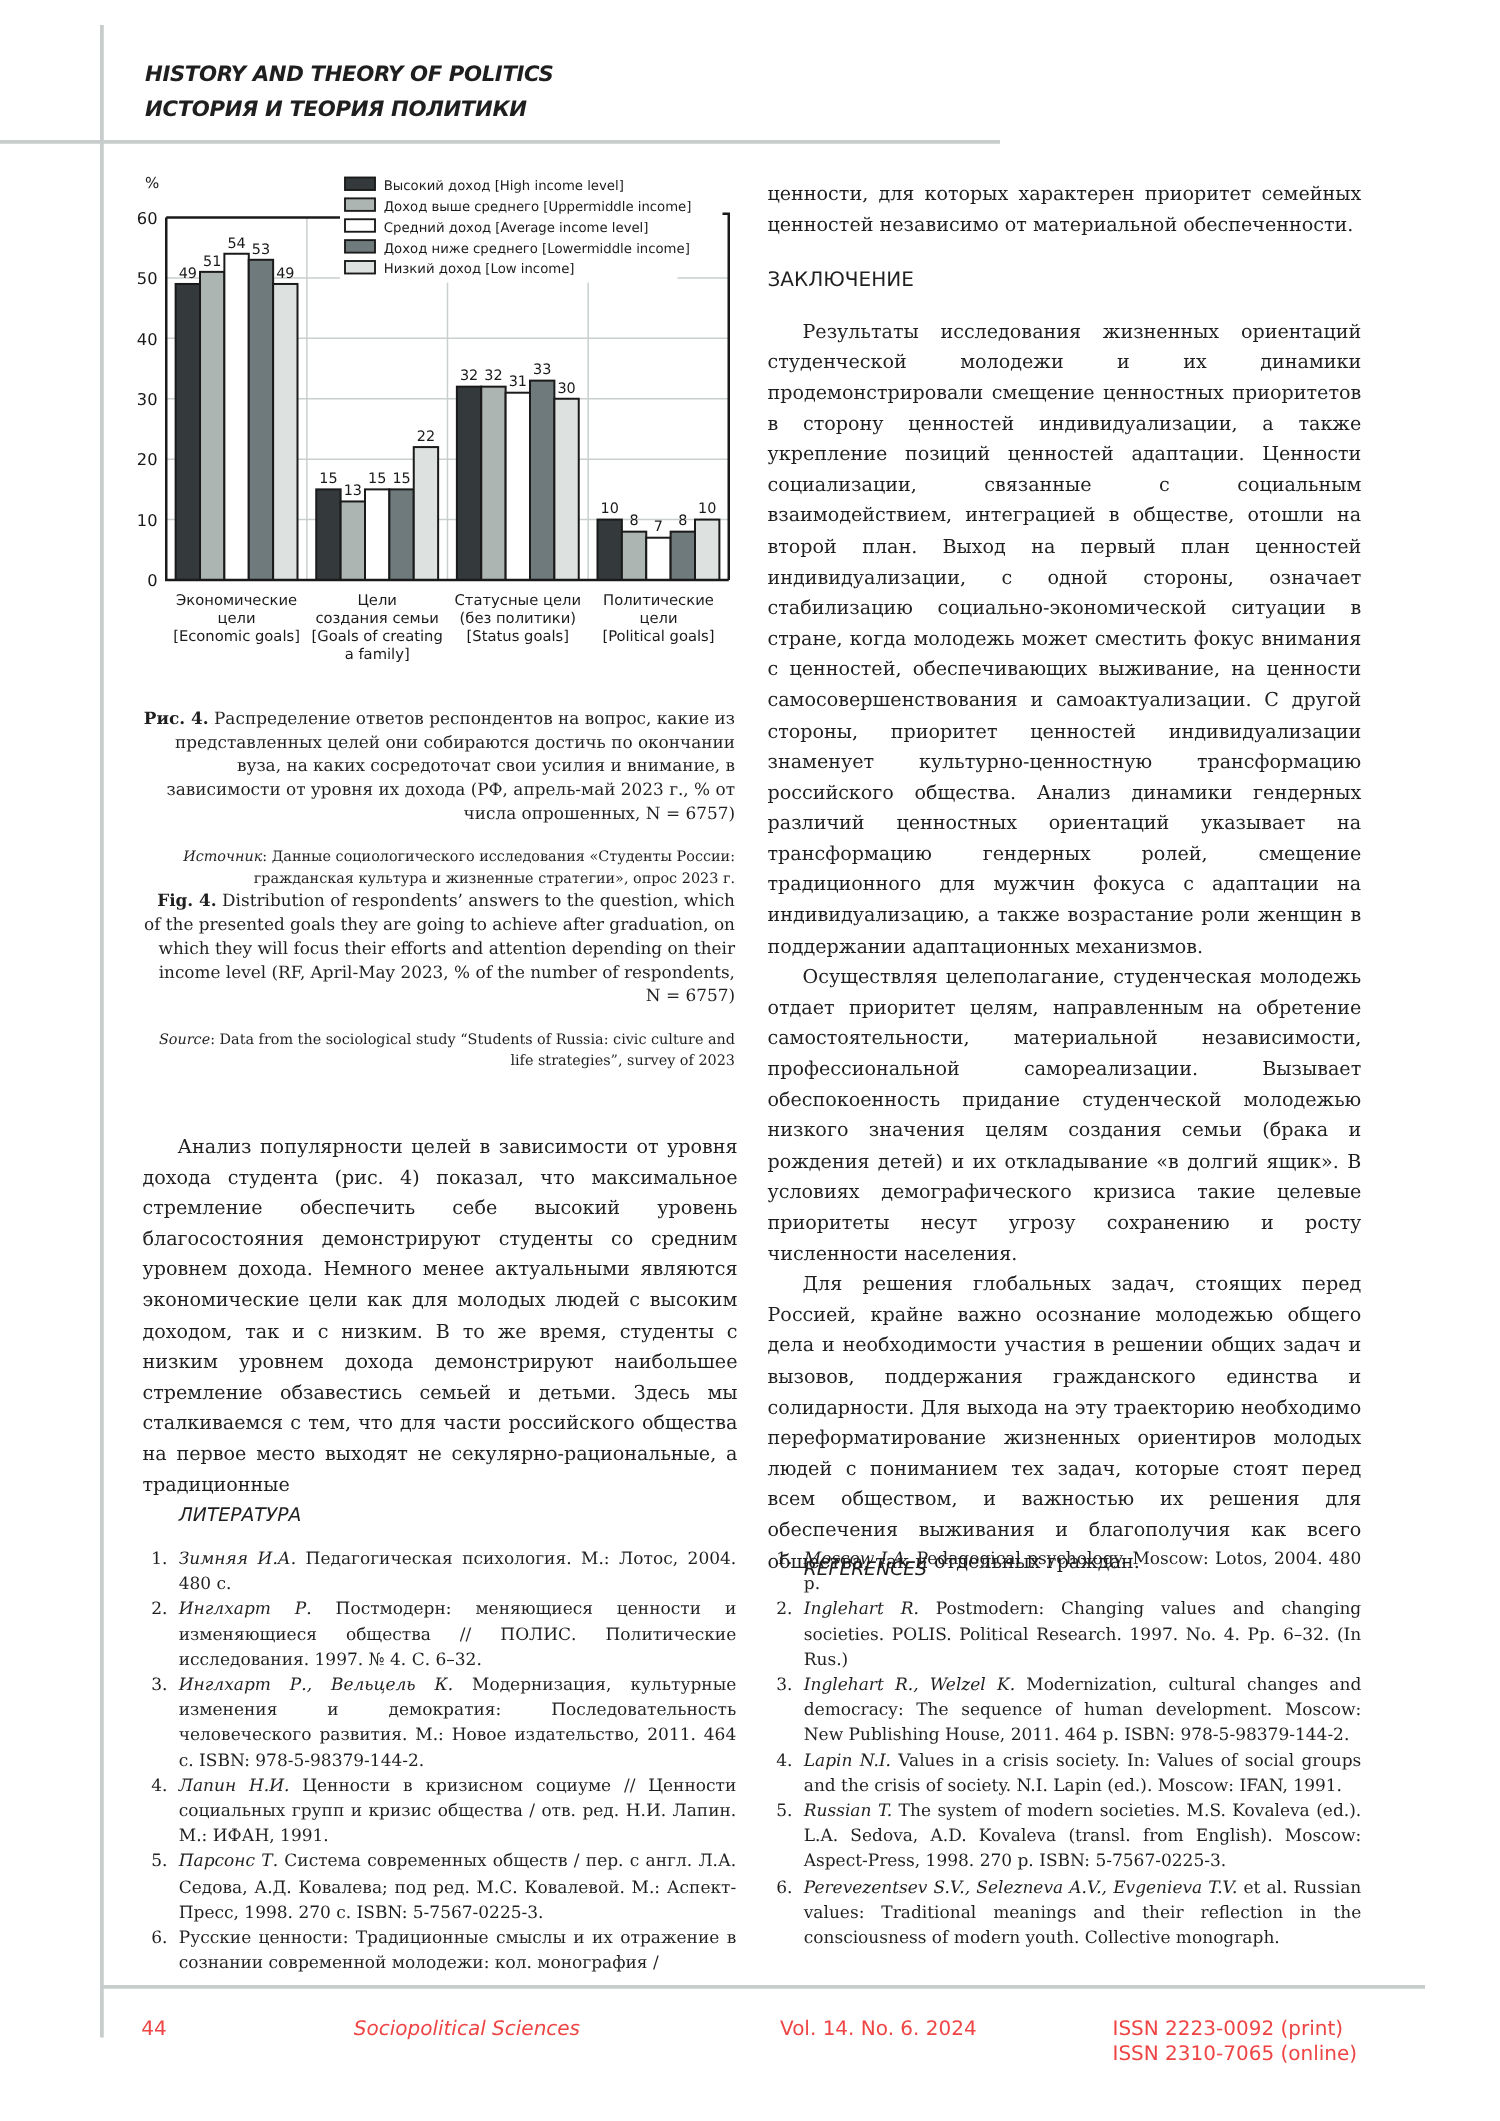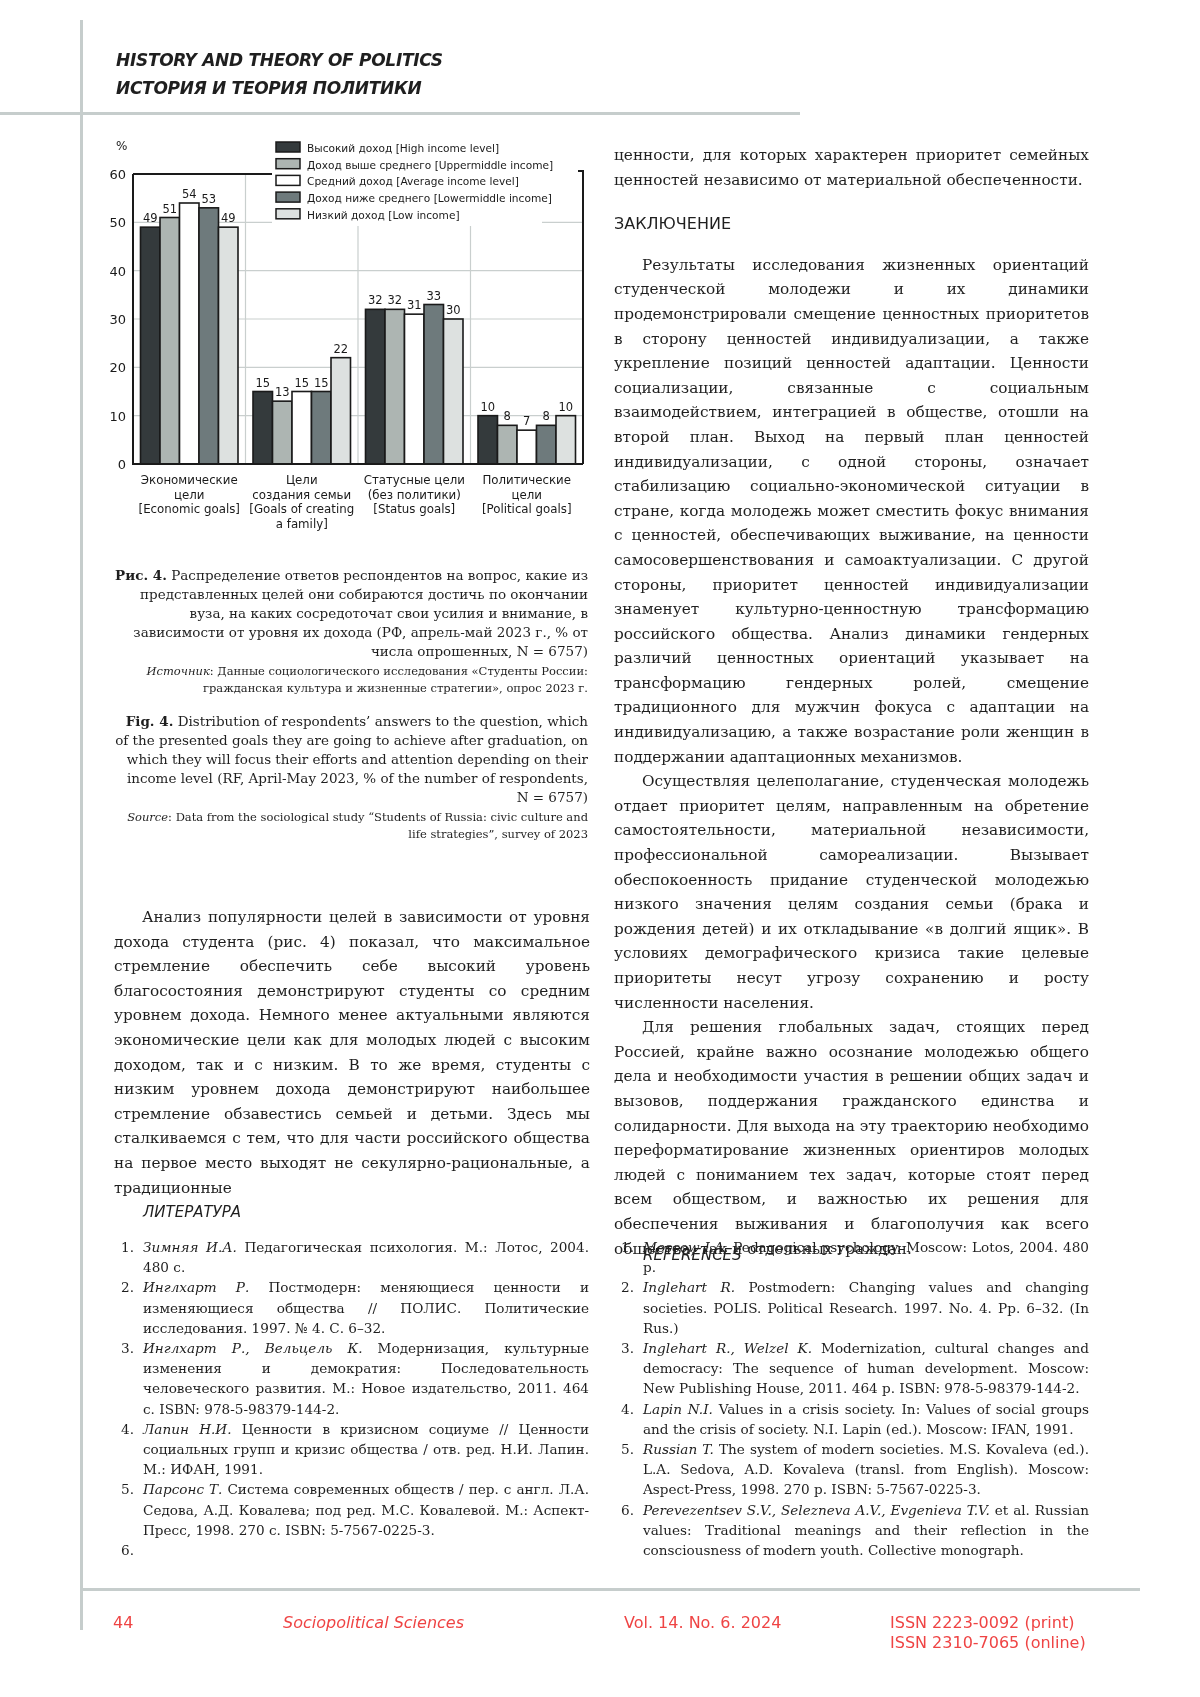--- a/index.html
+++ b/index.html
@@ -9,21 +9,21 @@
   .hline-top { position:absolute; left:0; top:112px; width:800px; height:3px; background:#c6cdcc; }
   .hline-bottom { position:absolute; left:80px; top:1588px; width:1060px; height:3px; background:#c6cdcc; }
 
   .running-head { position:absolute; left:116px; top:46px; font-family:"DejaVu Sans", sans-serif;
                   font-style:italic; font-weight:bold; font-size:17px; line-height:28px; letter-spacing:-0.3px; }
 
   #chart { position:absolute; left:100px; top:140px; width:500px; height:410px; }
   #chart text { font-family:"DejaVu Sans", sans-serif; }
 
   .caption { position:absolute; left:112px; width:476px; text-align:right; font-size:13.5px; line-height:19px; }
-  .caption .src { font-size:11.5px; line-height:17px; margin-top:2px; }
+  .caption .src { font-size:11.5px; line-height:17px; margin-top:16px; }
   .caption b { font-weight:bold; }
 
   .col { position:absolute; font-size:15.3px; line-height:24.6px; text-align:justify; }
   .col p { margin:0; text-indent:28px; }
   .col p.noindent { text-indent:0; }
   .sec-title { font-family:"DejaVu Sans", sans-serif; font-size:16px; margin:20px 0 16px 0; }
 
   .refs-title { position:absolute; font-family:"DejaVu Sans", sans-serif; font-style:italic; font-size:15px; }
   .refs { position:absolute; margin:0; padding:0; list-style:none; font-size:13.6px; line-height:20.2px; text-align:justify; }
   .refs li { position:relative; padding-left:22px; }
@@ -161,21 +161,21 @@
   <p>Для решения глобальных задач, стоящих перед Россией, крайне важно осознание молодежью общего дела и необходимости участия в решении общих задач и вызовов, поддержания гражданского единства и солидарности. Для выхода на эту траекторию необходимо переформатирование жизненных ориентиров молодых людей с пониманием тех задач, которые стоят перед всем обществом, и важностью их решения для обеспечения выживания и благополучия как всего общества, так и отдельных граждан.</p>
 </div>
 
 <div class="refs-title" style="left:143px; top:1203px;">ЛИТЕРАТУРА</div>
 <ul class="refs" id="refs-ru" style="left:121px; top:1237px; width:468px;">
     <li><span class="num">1.</span><i>Зимняя И.А.</i><span> Педагогическая психология. М.: Лотос, 2004. 480 с.</span></li>
     <li><span class="num">2.</span><i>Инглхарт Р.</i><span> Постмодерн: меняющиеся ценности и изменяющиеся общества // ПОЛИС. Политические исследования. 1997. № 4. С. 6–32.</span></li>
     <li><span class="num">3.</span><i>Инглхарт Р., Вельцель К.</i><span> Модернизация, культурные изменения и демократия: Последовательность человеческого развития. М.: Новое издательство, 2011. 464 с. ISBN: 978-5-98379-144-2.</span></li>
     <li><span class="num">4.</span><i>Лапин Н.И.</i><span> Ценности в кризисном социуме // Ценности социальных групп и кризис общества / отв. ред. Н.И. Лапин. М.: ИФАН, 1991.</span></li>
     <li><span class="num">5.</span><i>Парсонс Т.</i><span> Система современных обществ / пер. с англ. Л.А. Седова, А.Д. Ковалева; под ред. М.С. Ковалевой. М.: Аспект-Пресс, 1998. 270 с. ISBN: 5-7567-0225-3.</span></li>
-    <li><span class="num">6.</span></li>
+    <li><span class="num">6.</span><span>Русские ценности: Традиционные смыслы и их отражение в сознании современной молодежи: кол. монография /</span></li>
   </ul>
 
 <div class="refs-title" style="left:643px; top:1246px;text-align:right;">REFERENCES</div>
 <ul class="refs" id="refs-en" style="left:621px; top:1237px; width:468px;">
     <li><span class="num">1.</span><i>Moscow I.A.</i><span> Pedagogical psychology. Moscow: Lotos, 2004. 480 p.</span></li>
     <li><span class="num">2.</span><i>Inglehart R.</i><span> Postmodern: Changing values and changing societies. POLIS. Political Research. 1997. No. 4. Pp. 6–32. (In Rus.)</span></li>
     <li><span class="num">3.</span><i>Inglehart R., Welzel K.</i><span> Modernization, cultural changes and democracy: The sequence of human development. Moscow: New Publishing House, 2011. 464 p. ISBN: 978-5-98379-144-2.</span></li>
     <li><span class="num">4.</span><i>Lapin N.I.</i><span> Values in a crisis society. In: Values of social groups and the crisis of society. N.I. Lapin (ed.). Moscow: IFAN, 1991.</span></li>
     <li><span class="num">5.</span><i>Russian T.</i><span> The system of modern societies. M.S. Kovaleva (ed.). L.A. Sedova, A.D. Kovaleva (transl. from English). Moscow: Aspect-Press, 1998. 270 p. ISBN: 5-7567-0225-3.</span></li>
     <li><span class="num">6.</span><i>Perevezentsev S.V., Selezneva A.V., Evgenieva T.V.</i><span> et al. Russian values: Traditional meanings and their reflection in the consciousness of modern youth. Collective monograph.</span></li>

